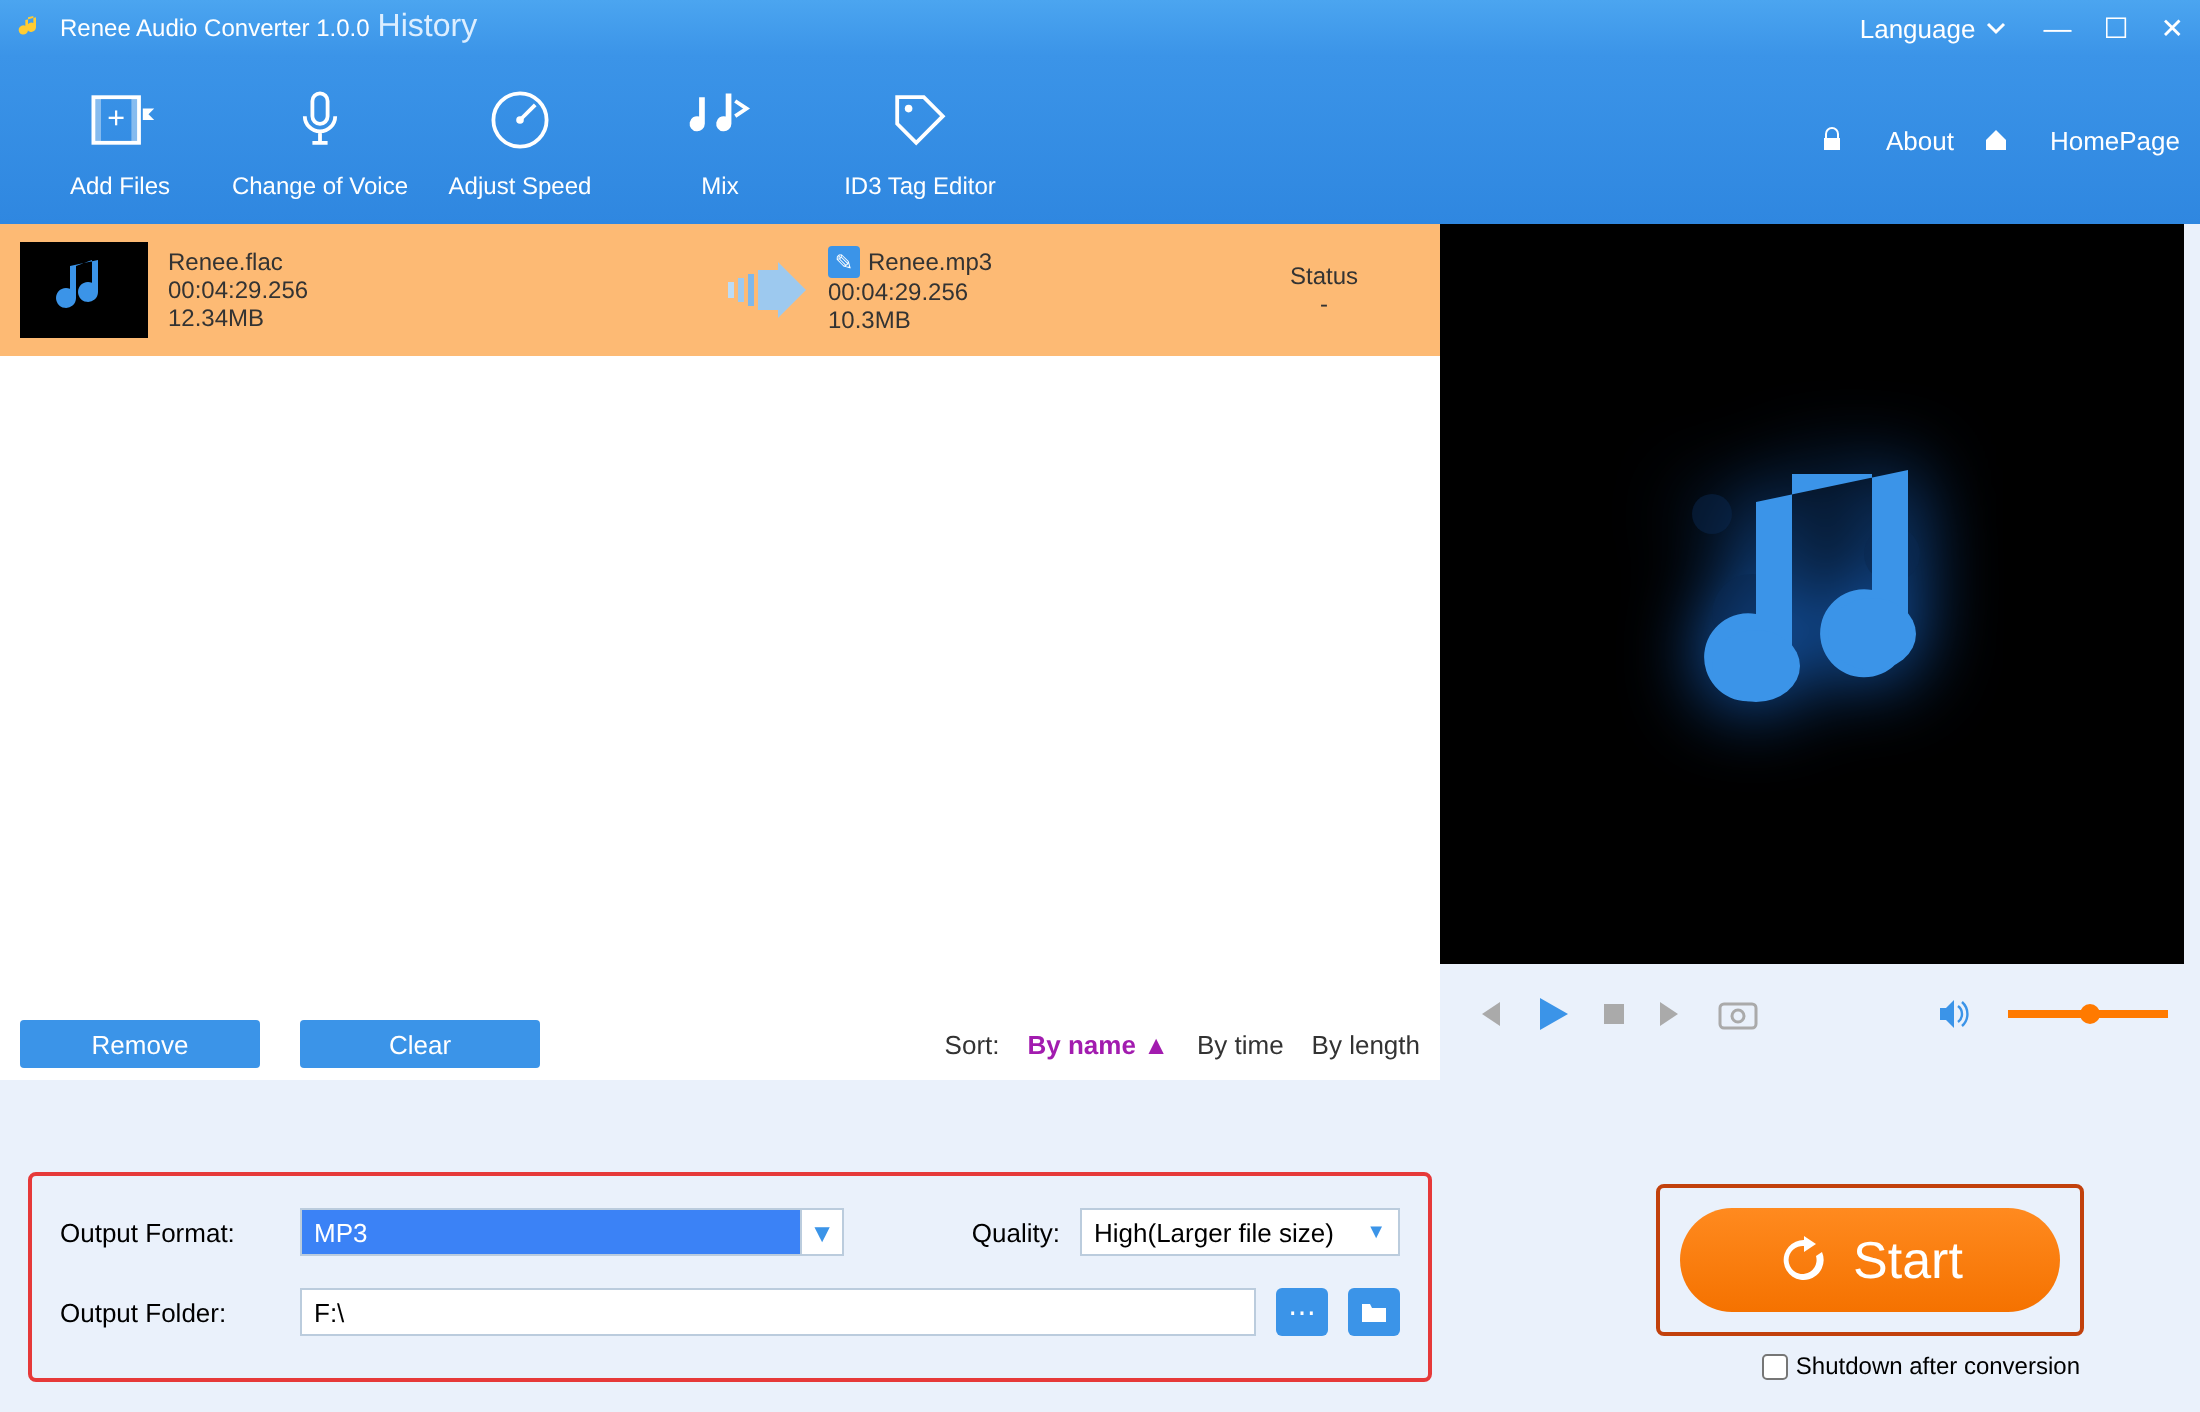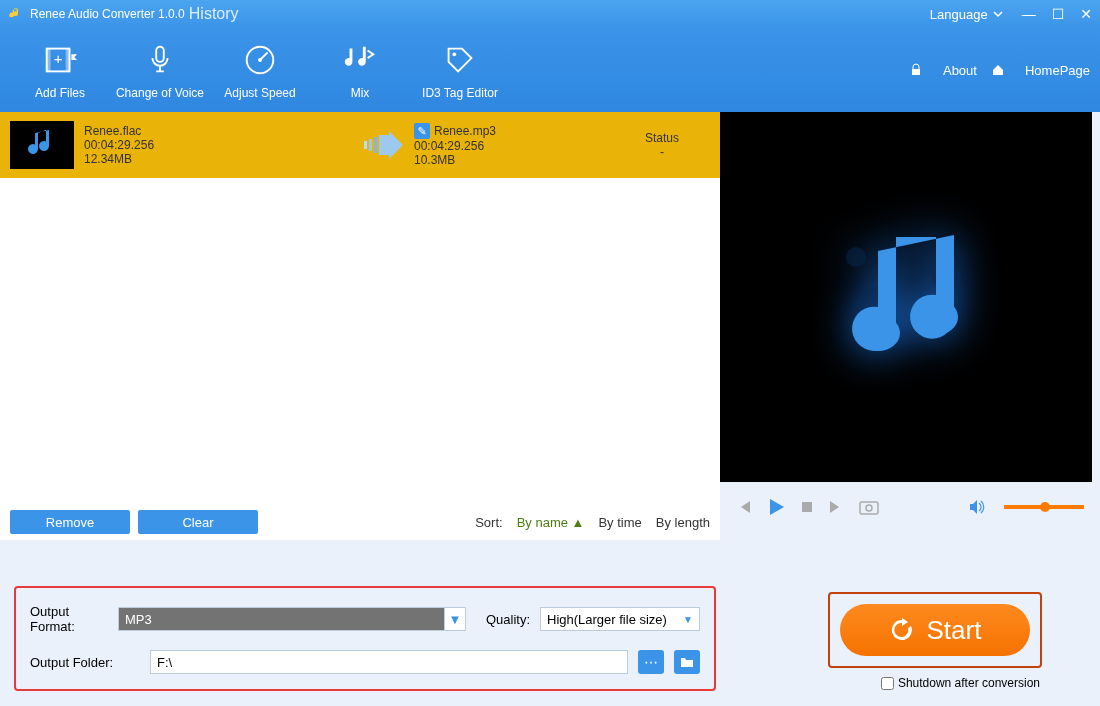--- a/index.html
+++ b/index.html
@@ -18,47 +18,47 @@
 .toolbar-item { width: 100px; text-align: center; cursor: pointer; font-size: 12px; }
 .toolbar-item .ticon { height: 40px; display: flex; align-items: center; justify-content: center; margin-bottom: 6px; }
 .toolbar-item .ticon svg { width: 38px; height: 38px; }
 .toolbar .spacer { flex: 1; }
 .toolbar .right-links { display: flex; gap: 14px; font-size: 13px; }
 .toolbar .right-links > div { display: flex; align-items: center; gap: 20px; cursor: pointer; }
 
 .main { display: flex; height: 428px; background:#fff; }
 .filepane { width: 720px; display: flex; flex-direction: column; }
 .filelist { flex: 1; overflow: auto; }
-.filerow { height: 66px; background: #eab308; display: flex; align-items: center; font-size: 12px; color:#333; }
+.filerow { height: 66px; background: #fdba74; display: flex; align-items: center; font-size: 12px; color:#333; }
 .thumb { width: 64px; height: 48px; background:#000; margin: 0 10px; display:flex; align-items:center; justify-content:center; }
 .srcinfo { width: 270px; }
 .arrow { width: 60px; display:flex; justify-content:center; }
 .dstinfo { width: 190px; }
 .dst-name { display:flex; align-items:center; gap:4px; }
 .editicon { width:16px; height:16px; background:#3b94e8; display:inline-flex; align-items:center; justify-content:center; color:#fff; font-size:11px; border-radius:2px; }
 .statuscol { flex:1; text-align:center; }
 
-.listbottom { height: 36px; display: flex; align-items: center; padding: 0 10px; gap: 8px; font-size: 13px; color:#333; background:#fff; }
+.listbottom { height: 36px; display: flex; align-items: center; padding: 0 10px; gap: 20px; font-size: 13px; color:#333; background:#fff; }
 .btn-blue { background:#3b94e8; color:#fff; border:none; width:120px; height:24px; font-size:13px; cursor:pointer; border-radius:2px; }
 .sortopts { margin-left:auto; display:flex; gap:14px; align-items:center; }
-.sortopts .active { color:#4d7c0f; }
+.sortopts .active { color:#a21caf;font-weight:bold; }
 
 .preview { flex: 1; background:#eaf1fb; padding: 0 0; }
 .preview-screen { background:#000; height: 370px; margin: 0 8px 0 0; display:flex; align-items:center; justify-content:center; }
 .preview-controls { height: 50px; display:flex; align-items:center; gap:14px; padding: 0 16px; color:#888; }
 .preview-controls .play { color:#3b94e8; }
 .volbar { width:80px; height:4px; background:#ff7a00; position:relative; margin-left:4px; }
 .volbar::after { content:''; width:10px; height:10px; background:#ff7a00; border-radius:50%; position:absolute; top:-3px; left:36px; }
 
 .bottompanel { height: 166px; background:#eaf1fb; position: relative; margin-top: 24px; }
 .settings-box { position:absolute; left:14px; top:22px; width:702px; height:105px; border:2px solid #e63939; border-radius:4px; padding: 16px 14px; }
 .settings-row { display:flex; align-items:center; gap:10px; margin-bottom: 16px; font-size:13px; }
 .settings-row label { width: 110px; }
 .combo { height:24px; background:#fff; border:1px solid #bcd; display:flex; align-items:center; padding:0 6px; font-size:13px; flex:0 0 auto; }
-.combo.sel-format { width: 348px; background:#737373; color:#fff;gap:28px; }
+.combo.sel-format { width: 272px; background:#3b82f6; color:#fff;gap:28px; }
 .combo .arw { margin-left:auto; font-size:10px; }
 .sel-format .arw-box { width: 22px; height:24px; background:#fff; margin: -1px -7px -1px auto; display:flex; align-items:center; justify-content:center; color:#3b94e8; border:1px solid #bcd; }
 .combo.quality { width: 160px; }
 .folder-input { flex:1; height:24px; border:1px solid #bcd; background:#fff; padding:0 6px; font-size:13px; }
 .iconbtn { width:26px; height:24px; background:#3b94e8; color:#fff; border:none; display:flex; align-items:center; justify-content:center; cursor:pointer; border-radius:3px; font-size:14px; }
 
 .start-box { position:absolute; right:58px; top:28px; width:214px; height:76px; border:2px solid #c2410c; border-radius:4px; display:flex; align-items:center; justify-content:center; }
 .start-btn { width:190px; height:52px; background:linear-gradient(#ff8a1f,#f57200); border:none; border-radius:26px; color:#fff; font-size:26px; display:flex; align-items:center; justify-content:center; gap:12px; cursor:pointer; }
 .shutdown { position:absolute; right:60px; top:112px; font-size:12px; display:flex; align-items:center; gap:4px;padding-left:33px; }
 .shutdown input { width:13px; height:13px; }

